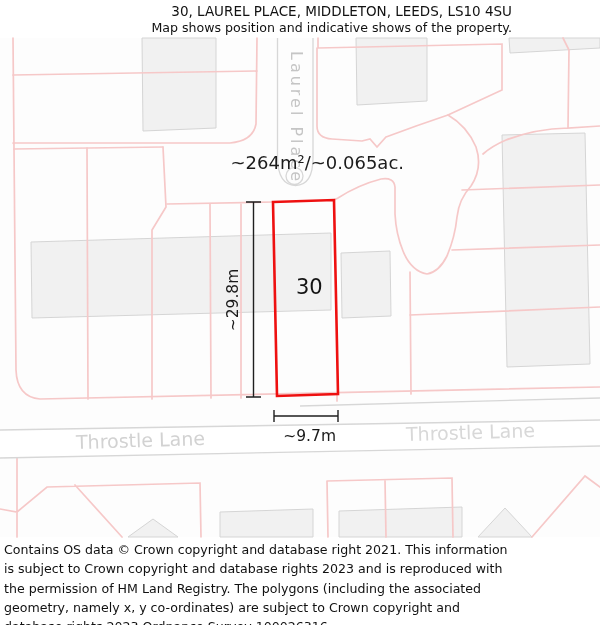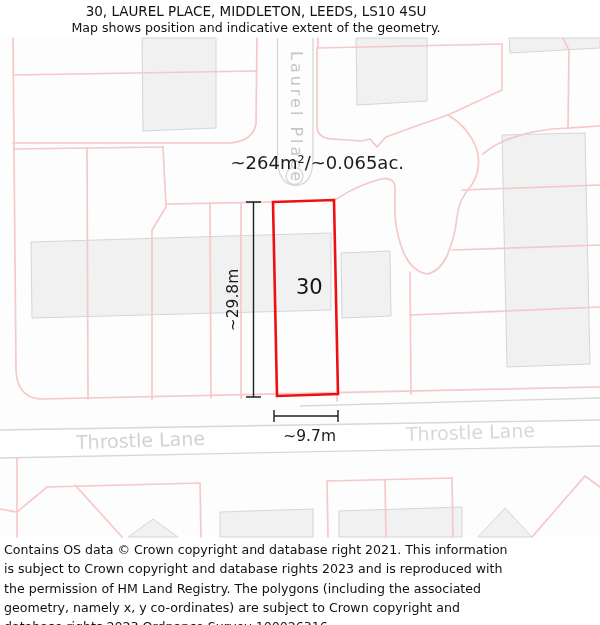--- a/index.html
+++ b/index.html
@@ -1,18 +1,18 @@
 <!DOCTYPE html>
 <html style="--property-outline: #ee1010; --parcel-line: #f6c8c8; --building-fill: #f1f1f1; --building-stroke: #d5d5d5; --road-casing: #d7d7d7; --street-label: #cecece; --dimension: #1f1f1f; --map-background: #fdfdfd;"><head>
 <meta charset="utf-8">
 <style>
   html,body{margin:0;padding:0;background:#ffffff;}
   body{width:600px;height:625px;position:relative;overflow:hidden;
        font-family:"DejaVu Sans","Liberation Sans",sans-serif;color:#111;}
-  .header{position:absolute;top:0;left:0;width:512px;text-align:center;z-index:5;}
+  .header{position:absolute;top:0;left:0;width:512px;text-align:right;z-index:5;}
   .title{font-size:13.5px;line-height:17px;padding-top:3px;color:#111;}
   .subtitle{font-size:12.6px;line-height:16px;color:#111;}
   .map{position:absolute;top:0;left:0;width:600px;height:625px;}
   svg{position:absolute;top:0;left:0;}
   .maplabel{position:absolute;white-space:nowrap;}
   .area-label{left:204px;top:152px;width:200px;font-size:18px;color:#1c1c1c;text-align:right;}
   .plot-number{left:296px;top:275px;font-size:21px;color:#141414;}
   .dim-v{left:188px;top:291px;width:90px;text-align:center;font-size:15.5px;color:#1a1a1a;
          transform:rotate(-90deg);transform-origin:center;}
   .dim-h{left:276px;top:427px;width:60px;text-align:right;font-size:15.5px;color:#1a1a1a;}
@@ -102,16 +102,16 @@
   <div class="maplabel area-label">~264m²/~0.065ac.</div>
   <div class="maplabel plot-number">30</div>
   <div class="maplabel dim-v">~29.8m</div>
   <div class="maplabel dim-h">~9.7m</div>
   <div class="maplabel throstle-left street">Throstle Lane</div>
   <div class="maplabel throstle-right street">Throstle Lane</div>
 </div>
 
 <div class="header">
   <div class="title">30, LAUREL PLACE, MIDDLETON, LEEDS, LS10 4SU</div>
-  <div class="subtitle">Map shows position and indicative extent of the geometry.</div>
+  <div class="subtitle">Map shows position and indicative shows of the property.</div>
 </div>
 
 <div class="footer">Contains OS data © Crown copyright and database right 2021. This information is subject to Crown copyright and database rights 2023 and is reproduced with the permission of HM Land Registry. The polygons (including the associated geometry, namely x, y co-ordinates) are subject to Crown copyright and database rights 2023 Ordnance Survey 100026316.</div>
 
 </body></html>

